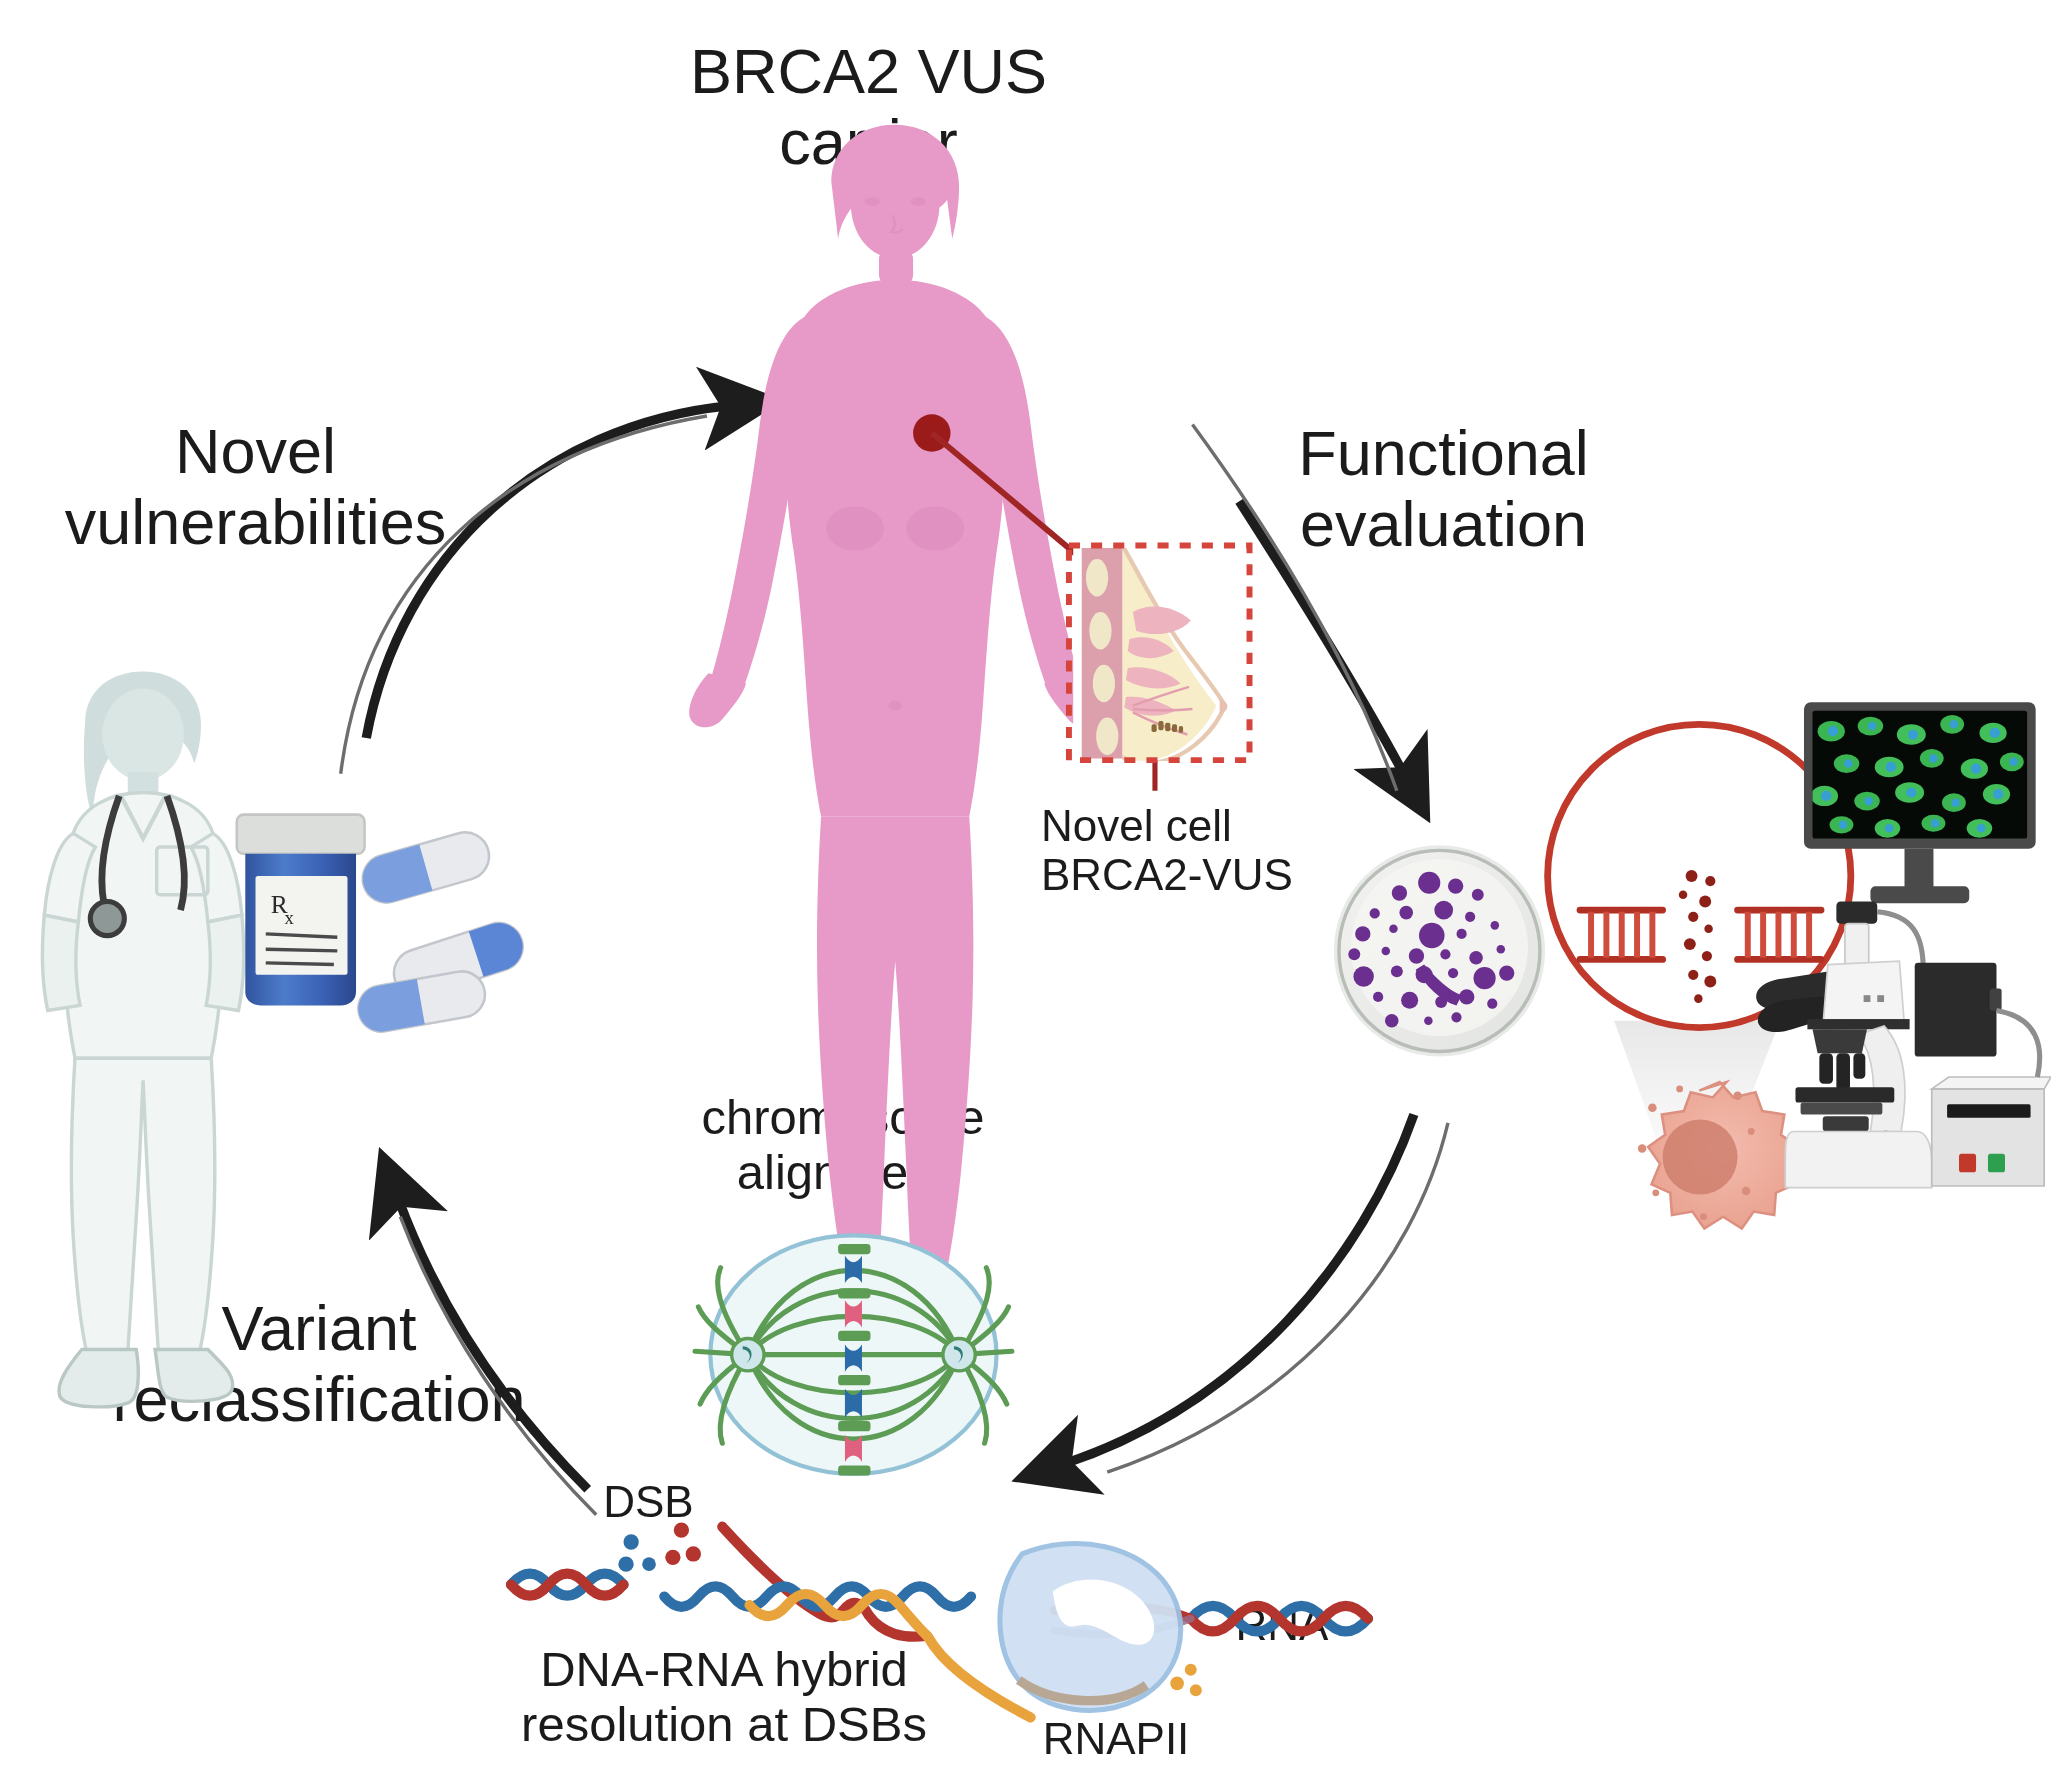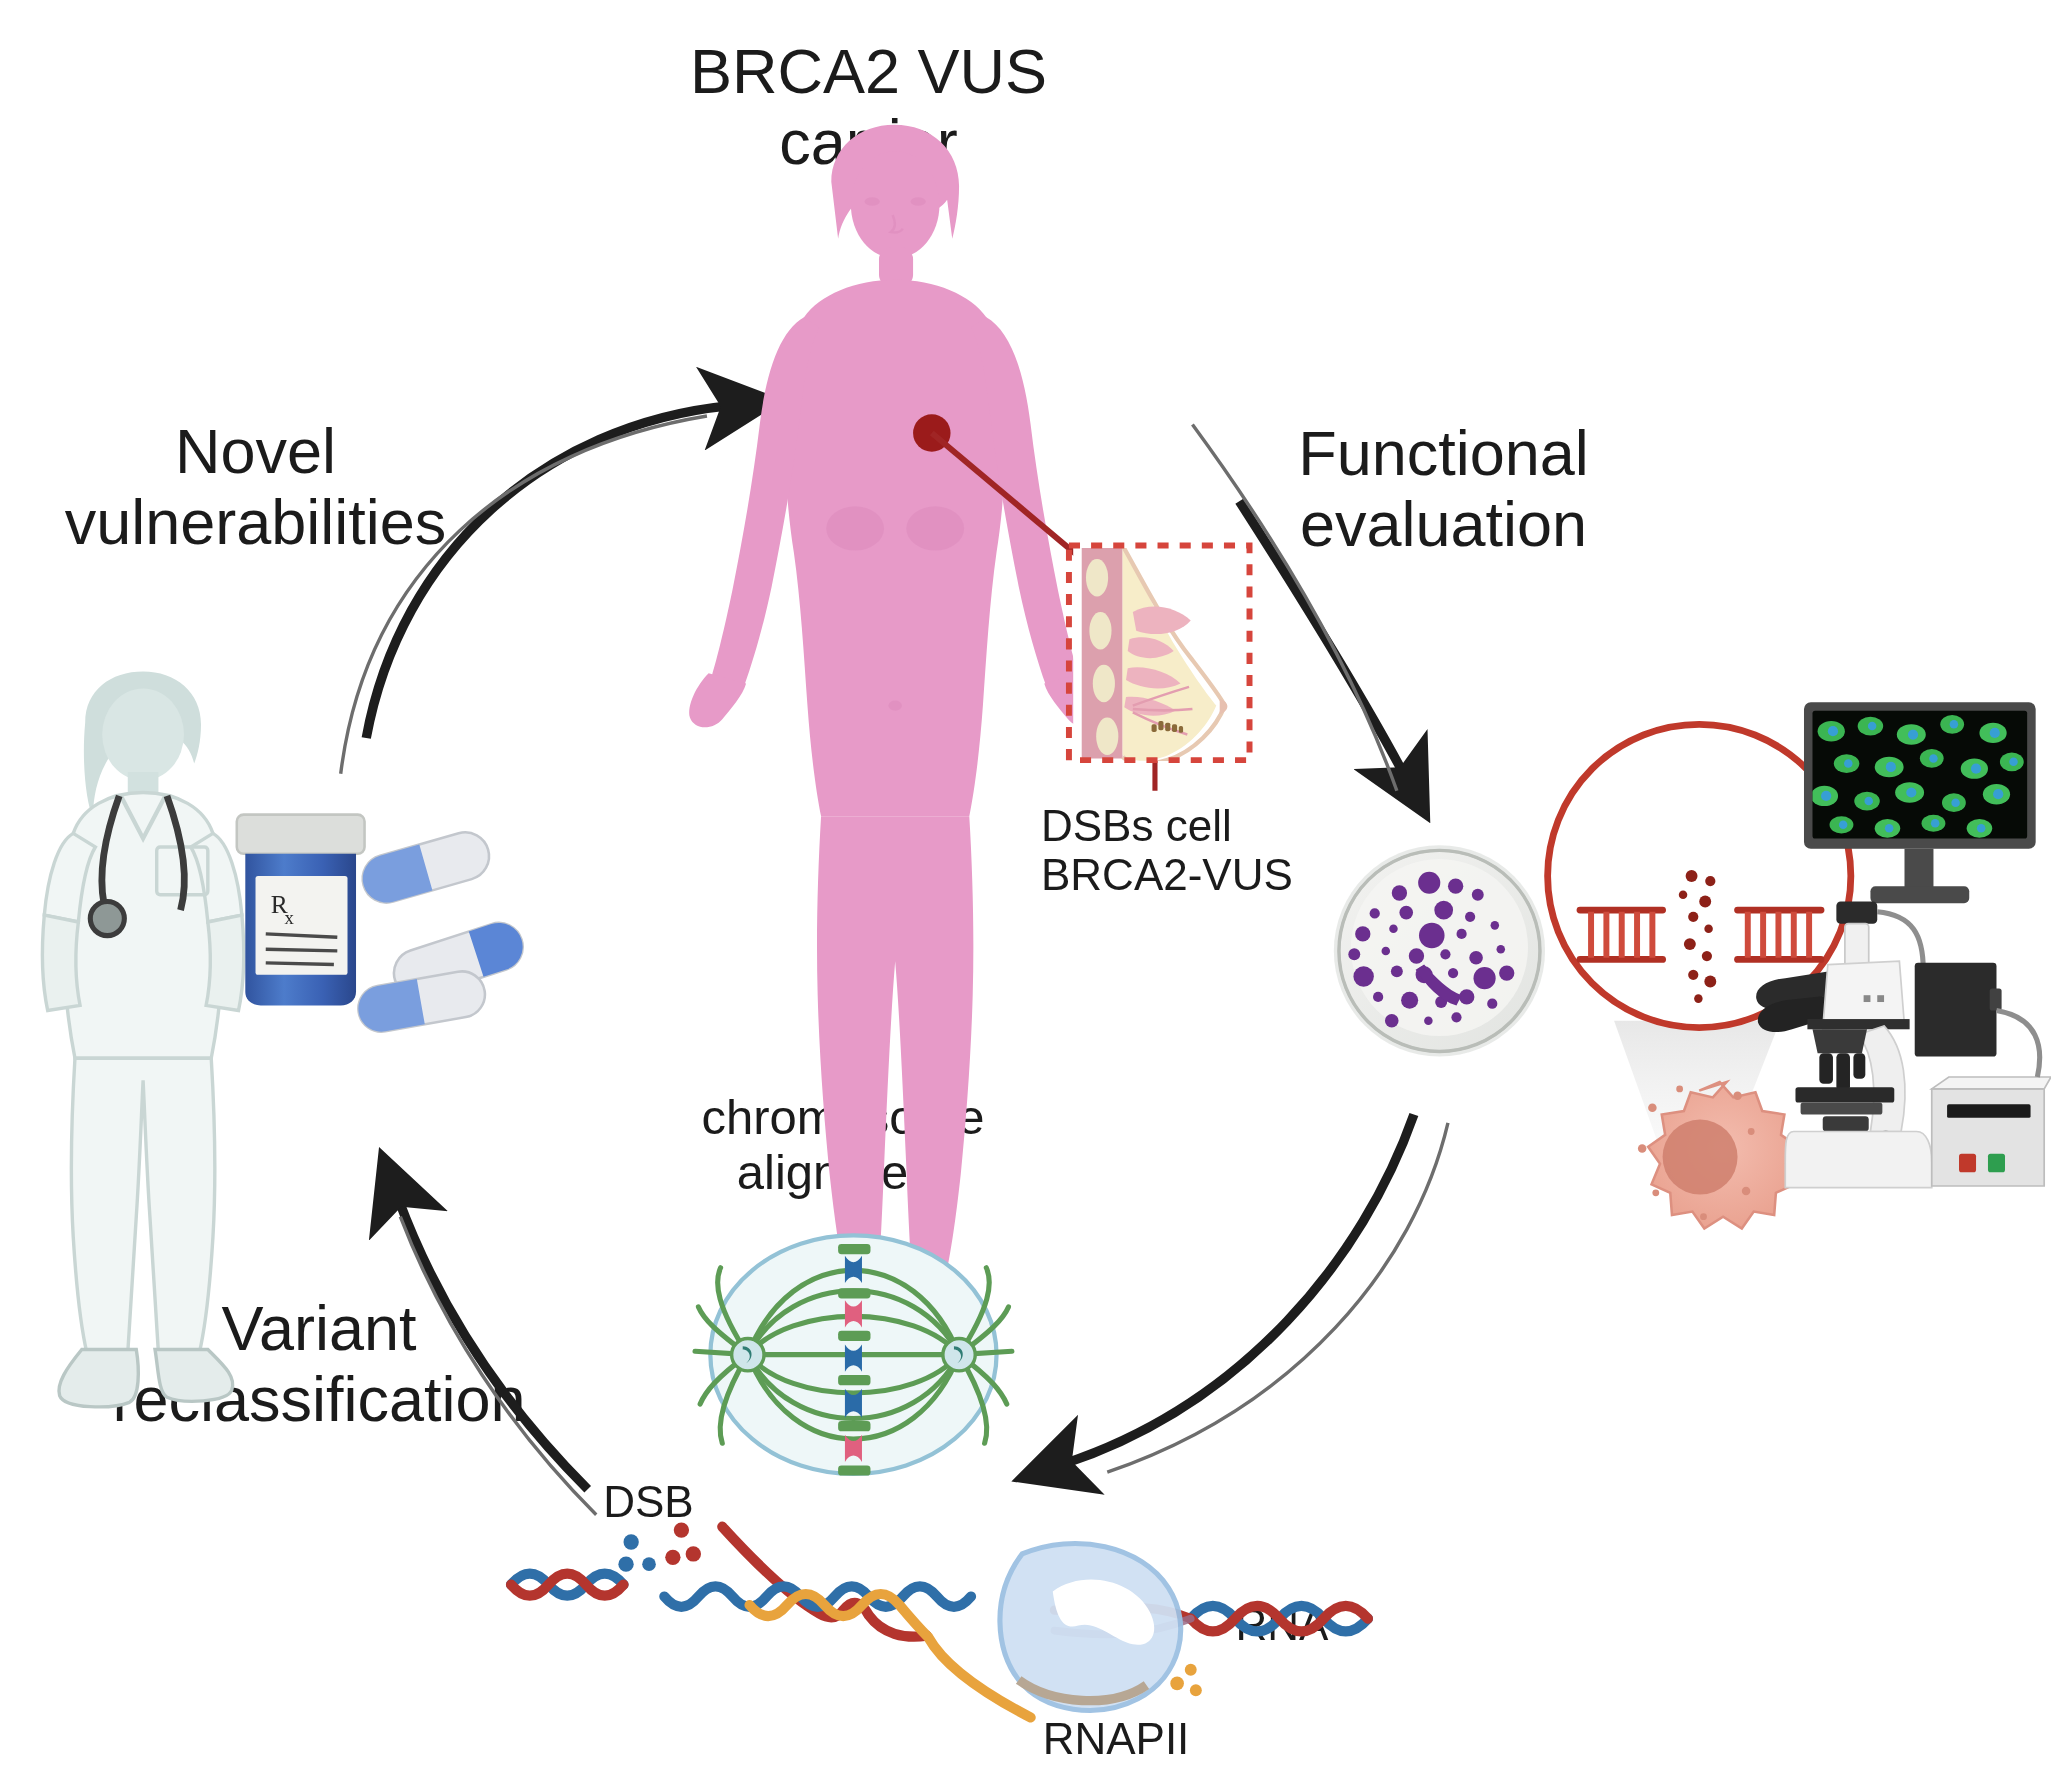--- a/index.html
+++ b/index.html
@@ -29,22 +29,24 @@
   <div class="lbl lbl-xl" style="left:1239px;top:394px;width:409px;">Functional
 evaluation</div>
 
 
   <div class="lbl lbl-xl" style="left:89px;top:1269px;width:460px;">Variant
 reclassification</div>
 
   <div class="lbl lbl-lg" style="left:647px;top:1066px;width:392px;">chromosome
 alignment</div>
 
-
-  <div class="lbl lbl-md" style="left:1041px;top:777px;width:290px;text-align:left;">DSBs cell
+  <div class="lbl lbl-lg" style="left:443px;top:1618px;width:562px;">DNA-RNA hybrid
+resolution at DSBs</div>
+
+  <div class="lbl lbl-md" style="left:1041px;top:777px;width:290px;text-align:left;">Novel cell
 BRCA2-VUS</div>
 
   <div class="lbl lbl-md" style="left:572px;top:1453px;width:153px;">DSB</div>
 
   <div class="lbl lbl-md" style="left:1018px;top:1690px;width:196px;">RNAPII</div>
 
   <div class="lbl lbl-md" style="left:1218px;top:1576px;width:128px;">RNA</div>
 
   <div class="lbl lbl-lg" style="left:1566px;top:724px;width:273px;">DNA
 damage</div>

